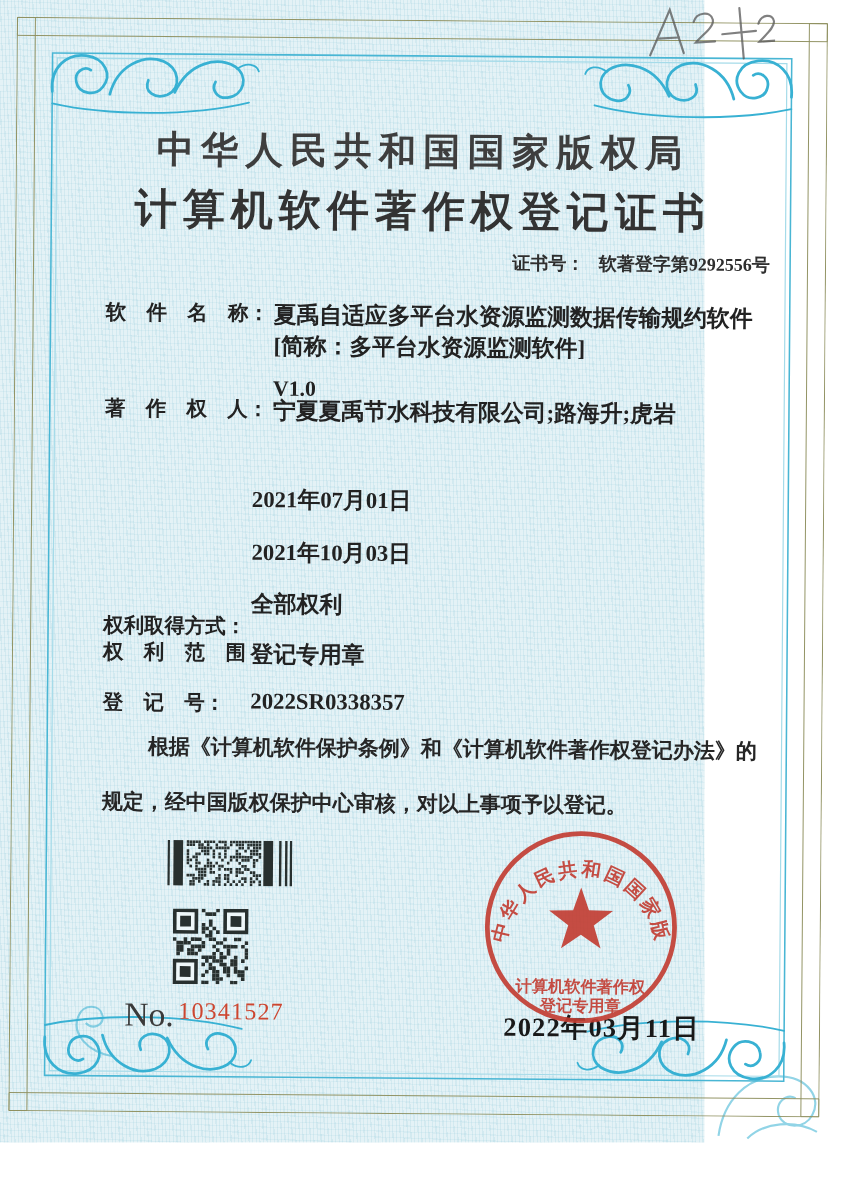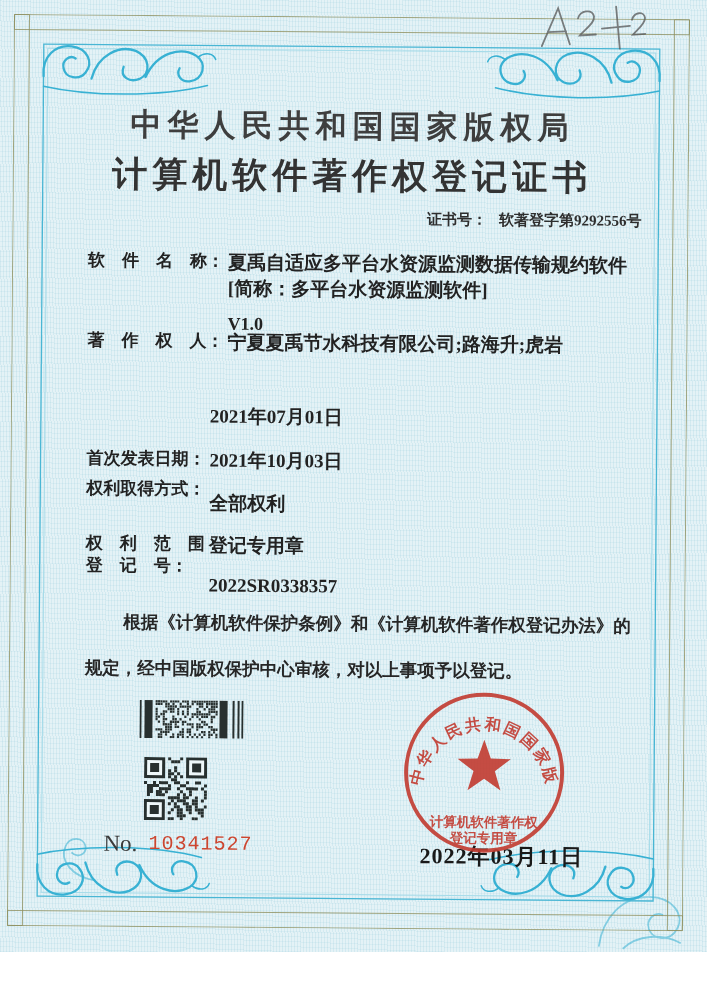--- a/index.html
+++ b/index.html
@@ -5,21 +5,21 @@
   :root{
     --paper:#e4f2f6; --border-olive:#8f905f; --border-cyan:#38b1d3;
     --ink:#2c2c2c; --seal-red:#c23b30; --serial-red:#cd4630; --code-dark:#28302f;
   }
   html,body{margin:0;padding:0;}
   body{
     width:707px;height:1000px;position:relative;background:#ffffff;overflow:hidden;
     font-family:"Liberation Serif","DejaVu Serif",serif;color:var(--ink);
   }
   .paper{
-    position:absolute;left:0;top:0;width:707px;height:952px;
+    position:absolute;left:0;top:0;width:587px;height:952px;
     background-color:var(--paper);
     background-image:
       repeating-linear-gradient(88deg, rgba(92,176,200,0.13) 0px, rgba(92,176,200,0.13) 1px, transparent 1px, transparent 3px),
       repeating-linear-gradient(2deg, rgba(92,176,200,0.09) 0px, rgba(92,176,200,0.09) 1px, transparent 1px, transparent 5px);
   }
   .sheet{position:absolute;left:0;top:0;width:707px;height:952px;
     transform:rotate(0.45deg);transform-origin:20px 20px;}
   .frame-svg{position:absolute;left:14px;top:14px;z-index:1;}
   .mk{stroke:var(--border-olive);fill:none;stroke-width:1.2px;}
   .mk-edge{fill:none;stroke:var(--border-olive);stroke-width:0.8px;}
@@ -33,23 +33,23 @@
       font-size:31px;font-weight:700;letter-spacing:6px;color:#3e3e3e;}
   .t2{position:absolute;left:0;top:150px;width:707px;text-align:center;
       font-size:35px;font-weight:700;letter-spacing:5px;color:#333;}
   .certno{position:absolute;right:64px;top:207px;font-size:15px;font-weight:700;color:#2e2e2e;}
   .certno .gap{display:inline-block;width:12px;}
   .lbl{position:absolute;left:90px;font-size:17px;font-weight:700;color:#222;white-space:nowrap;}
   .val{position:absolute;font-size:19px;font-weight:600;color:#222;white-space:nowrap;}
   .v1{left:230px;} .v2{left:213px;}
   .stmt{position:absolute;font-size:17.5px;font-weight:600;color:#262626;white-space:nowrap;}
   .codes svg{position:absolute;}
-  .no-label{position:absolute;left:110px;top:830px;font-size:23px;color:#3a3a3a;}
+  .no-label{position:absolute;left:110px;top:830px;font-size:28px;color:#3a3a3a;}
   .no-value{position:absolute;left:155px;top:831px;font-size:20px;letter-spacing:1px;
-      color:var(--serial-red);font-family:Liberation Mono, monospace;}
+      color:var(--serial-red);font-family:Liberation Serif, serif;}
   .seal{position:absolute;left:405px;top:684px;z-index:3;opacity:.9;}
   .seal .ring{fill:none;stroke:var(--seal-red);stroke-width:4px;}
   .seal text{fill:var(--seal-red);font-family:"Liberation Serif","DejaVu Serif",serif;font-weight:700;}
   .seal .star{fill:var(--seal-red);}
   .issue-date{position:absolute;left:426px;top:838px;font-size:22px;font-weight:700;
       letter-spacing:1px;color:#191919;z-index:2;}
   .hand{position:absolute;left:536px;top:-2px;z-index:4;opacity:.75;}
   .hand path{fill:none;stroke:#565656;stroke-width:1.8px;stroke-linecap:round;}
   .swirl{position:absolute;z-index:0;opacity:.55;}
   .swirl path{fill:none;stroke:var(--border-cyan);stroke-width:1.8px;}
@@ -107,30 +107,29 @@
     <div class="lbl" style="top:248px">软　件　名　称：</div>
     <div class="val v1" style="top:248px">夏禹自适应多平台水资源监测数据传输规约软件</div>
     <div class="val v1" style="top:274px">[简称：多平台水资源监测软件]</div>
     <div class="val v1" style="top:312px;font-size:18px">V1.0</div>
 
     <div class="lbl" style="top:328px">著　作　权　人：</div>
     <div class="val v1" style="top:328px">宁夏夏禹节水科技有限公司;路海升;虎岩</div>
 
     <div class="val v2" style="top:402px">2021年07月01日</div>
 
-    <div class="lbl" style="top:446px">首次发表日期：</div>
     <div class="val v2" style="top:446px">2021年10月03日</div>
 
-    <div class="lbl" style="top:476px">权利取得方式：</div>
+    <div class="lbl" style="top:509px">权利取得方式：</div>
     <div class="val v2" style="top:489px">全部权利</div>
 
     <div class="lbl" style="top:531px">权　利　范　围：</div>
     <div class="val v2" style="top:531px">登记专用章</div>
 
-    <div class="lbl" style="top:553px">登　记　号：</div>
+    <div class="lbl" style="top:573px">登　记　号：</div>
     <div class="val v2" style="top:573px">2022SR0338357</div>
 
     <div class="stmt" style="left:128px;top:609px">根据《计算机软件保护条例》和《计算机软件著作权登记办法》的</div>
     <div class="stmt" style="left:90px;top:655px">规定，经中国版权保护中心审核，对以上事项予以登记。</div>
 
     <div class="codes">
       <svg id="barcode" style="left:145px;top:699px" width="104" height="38">
             <rect x="0" y="0" width="2" height="38" fill="#28302f"></rect>
             <rect x="5" y="0" width="8" height="38" fill="#28302f"></rect>
             <rect x="16" y="0" width="2.1" height="2.3" fill="#28302f"></rect>

